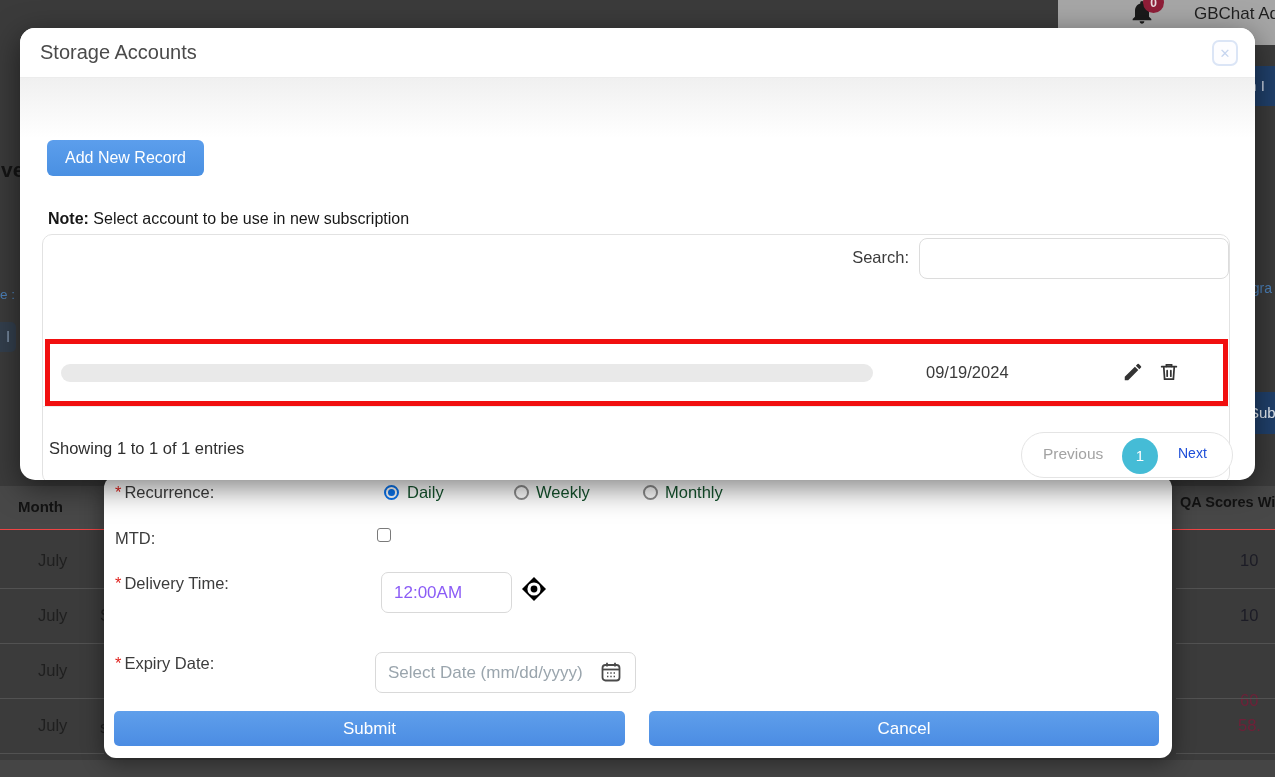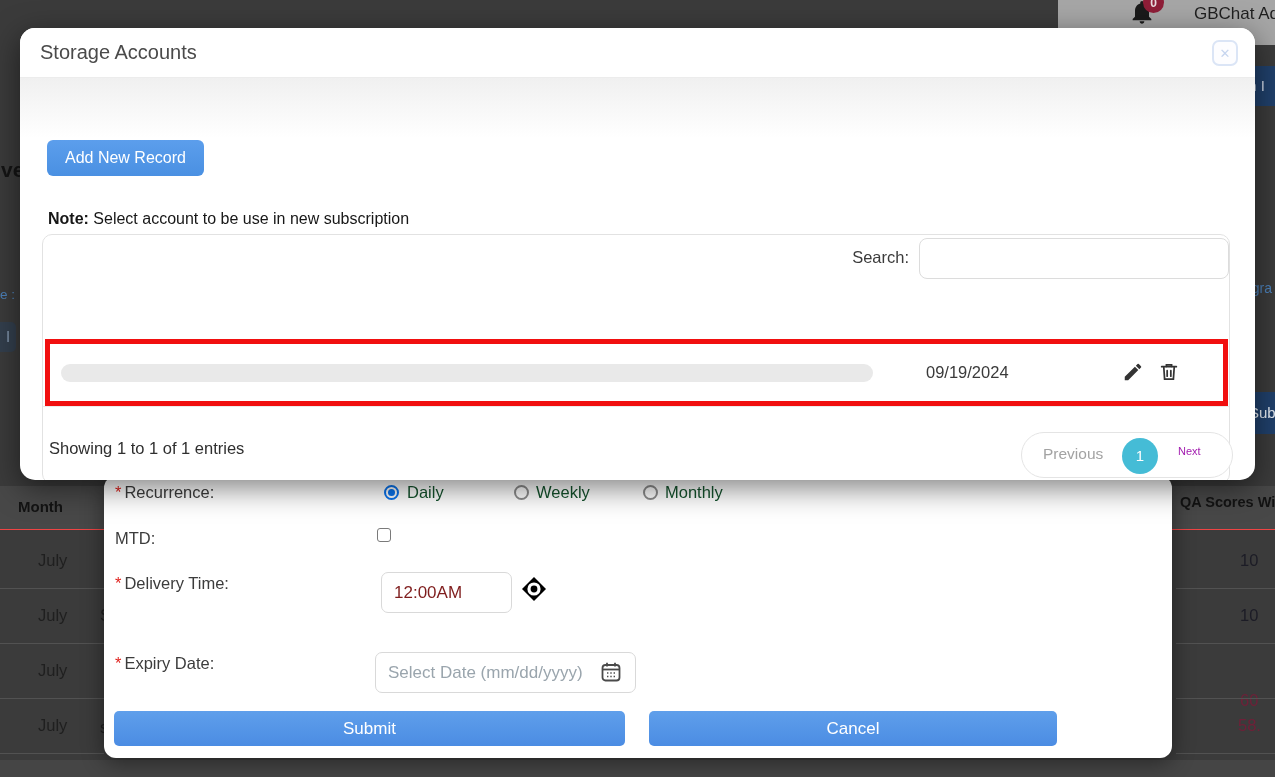--- a/index.html
+++ b/index.html
@@ -39,21 +39,21 @@
     border-radius:12px;box-shadow:0 4px 22px rgba(0,0,0,.45);}
   .f-label{font-size:16.5px;color:#3c3c3c;white-space:nowrap;}
   .req{color:#e0231e;margin-right:3px;}
   .radio{width:15px;height:15px;border:2px solid #8d8d8d;border-radius:50%;background:#fff;box-sizing:border-box;}
   .radio.selected{border-color:#0a74ef;position:relative;}
   .radio.selected::after{content:"";position:absolute;left:2px;top:2px;width:7px;height:7px;
     border-radius:50%;background:#0a74ef;}
   .radio-label{font-size:16.5px;color:#14532d;}
   .checkbox{width:14px;height:14px;border:1.6px solid #7a7a7a;border-radius:3px;background:#fff;box-sizing:border-box;}
   .f-input{box-sizing:border-box;border:1px solid #d9d9d9;border-radius:7px;background:#fff;
-    font-size:17px;color:#7f1d1d;font-family:inherit;padding:0 12px;outline:none;}
+    font-size:17px;color:#8b5cf6;font-family:inherit;padding:0 12px;outline:none;}
   .f-input::placeholder{color:#9aa5ad;}
   .btn-big{border:none;border-radius:5px;color:#fff;font-size:17px;font-family:inherit;
     background:linear-gradient(180deg,#5f9feb,#4b8ce3);cursor:pointer;}
 
   
   #storage-modal{left:20px;top:28px;width:1235px;height:452px;background:#fff;
     border-radius:15px;box-shadow:0 8px 30px rgba(0,0,0,.5);overflow:hidden;}
   .sm-header{position:absolute;left:0;top:0;width:100%;height:49px;border-bottom:1px solid #ececec;
     background:#fff;}
   .sm-title{position:absolute;left:20px;top:13px;font-size:20px;color:#4a4a4a;}
@@ -84,21 +84,21 @@
   .row-icon{position:absolute;top:17px;width:22px;height:22px;cursor:pointer;}
   .icon-edit{left:1072px;}
   .icon-trash{left:1108px;}
   .card-footer-sep{position:absolute;left:0;top:171px;width:100%;height:1px;background:#ececec;}
   .showing{position:absolute;left:6px;top:204px;font-size:16.5px;color:#2f2f2f;}
   .pager{position:absolute;left:978px;top:197px;width:212px;height:46px;border:1px solid #e4e4e4;
     border-radius:23px;background:#fff;box-sizing:border-box;}
   .pager-prev{position:absolute;left:21px;top:12px;font-size:15.5px;color:#a3a3a3;cursor:pointer;}
   .pager-page{position:absolute;left:100px;top:5px;width:36px;height:36px;border-radius:50%;
     background:#45bcd6;color:#fff;font-size:15px;text-align:center;line-height:36px;cursor:pointer;}
-  .pager-next{position:absolute;left:156px;top:12px;font-size:11px;color:#a21caf;cursor:pointer;}
+  .pager-next{position:absolute;left:156px;top:12px;font-size:14px;color:#1d4ed8;cursor:pointer;}
 </style>
 </head>
 <body>
 
 <div id="backdrop">
 
   <div class="abs bd-topbar"></div>
   <div class="abs bd-bell">
     <svg width="28" height="28" viewBox="0 0 24 24">
         <path fill="#1a1a1a" d="M12 22c1.1 0 2-.9 2-2h-4c0 1.1.9 2 2 2zm6-6v-5c0-3.07-1.63-5.64-4.5-6.32V4c0-.83-.67-1.5-1.5-1.5S10.5 3.17 10.5 4v.68C7.64 5.36 6 7.92 6 11v5l-2 2v1h16v-1l-2-2z"></path>
@@ -179,21 +179,21 @@
           <line x1="11.3" y1="13" x2="12.7" y2="13"></line>
           <line x1="14.6" y1="13" x2="16" y2="13"></line>
         <line x1="8" y1="16.5" x2="9.4" y2="16.5"></line>
           <line x1="11.3" y1="16.5" x2="12.7" y2="16.5"></line>
           <line x1="14.6" y1="16.5" x2="16" y2="16.5"></line>
       </g>
     </svg>
   </div>
 
   <button class="abs btn-big" style="left:10px;top:235px;width:511px;height:35px;">Submit</button>
-  <button class="abs btn-big" style="left:545px;top:235px;width:408px;height:35px;">Cancel</button>
+  <button class="abs btn-big" style="left:545px;top:235px;width:510px;height:35px;">Cancel</button>
 </div>
 
 <div id="storage-modal" class="abs">
   <div class="sm-header">
     <div class="sm-title">Storage Accounts</div>
     <div class="sm-close">✕</div>
   </div>
 
   <div class="sm-body">
     <button class="btn-add">Add New Record</button>

